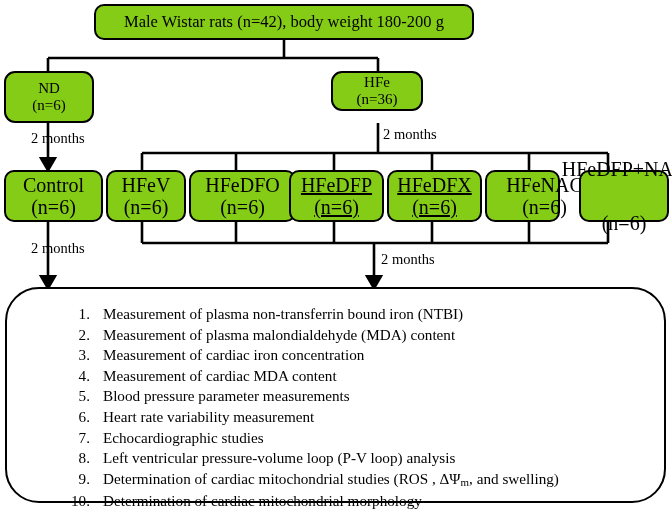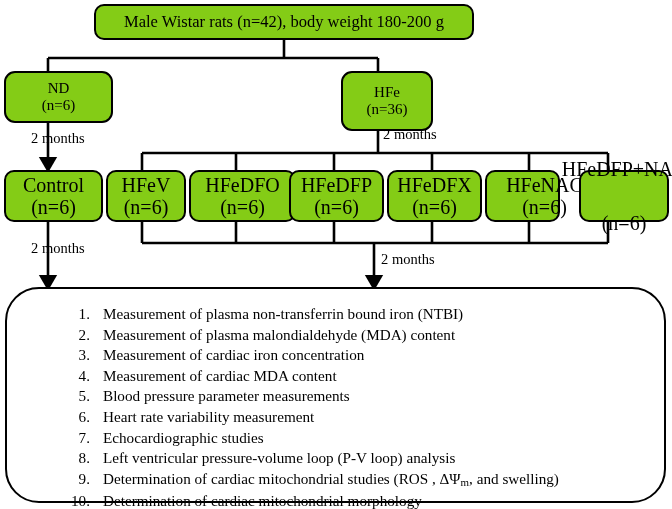--- a/index.html
+++ b/index.html
@@ -40,33 +40,33 @@
     line-height: 1.12;
     font-size: 15px;
     z-index: 2;
   }
   .node .l2 { display: block; }
   #node-top {
     left: 94px; top: 4px; width: 380px; height: 36px;
     font-size: 16.5px;
     border-radius: 10px;
   }
-  #node-nd   { left: 4px;   top: 71px; width: 109px;  height: 52px; }
-  #node-hfe  { left: 341px; top: 71px; width: 92px;  height: 60px; }
+  #node-nd   { left: 4px;   top: 71px; width: 90px;  height: 52px; }
+  #node-hfe  { left: 331px; top: 71px; width: 92px;  height: 40px; }
 
   .grp {
     top: 170px; height: 52px;
     font-size: 20px;
     border-radius: 10px;
   }
   #grp-0 { left: 4px;   width: 99px; }
   #grp-1 { left: 106px; width: 80px; }
   #grp-2 { left: 189px; width: 107px; }
-  #grp-3 { left: 289px; width: 95px; }
-  #grp-4 { left: 387px; width: 95px; }
+  #grp-3 { left: 289px; width: 95px; text-decoration: underline; }
+  #grp-4 { left: 387px; width: 95px; text-decoration: underline; }
   #grp-5 { left: 485px; width: 75px; padding-left: 44px; }
   #grp-6 { left: 579px; width: 90px; gap: 32px; }
 
   #panel {
     position: absolute;
     left: 5px; top: 287px; width: 661px; height: 216px;
     box-sizing: border-box;
     border: 2.6px solid #000;
     border-radius: 34px;
     background: #fff;

